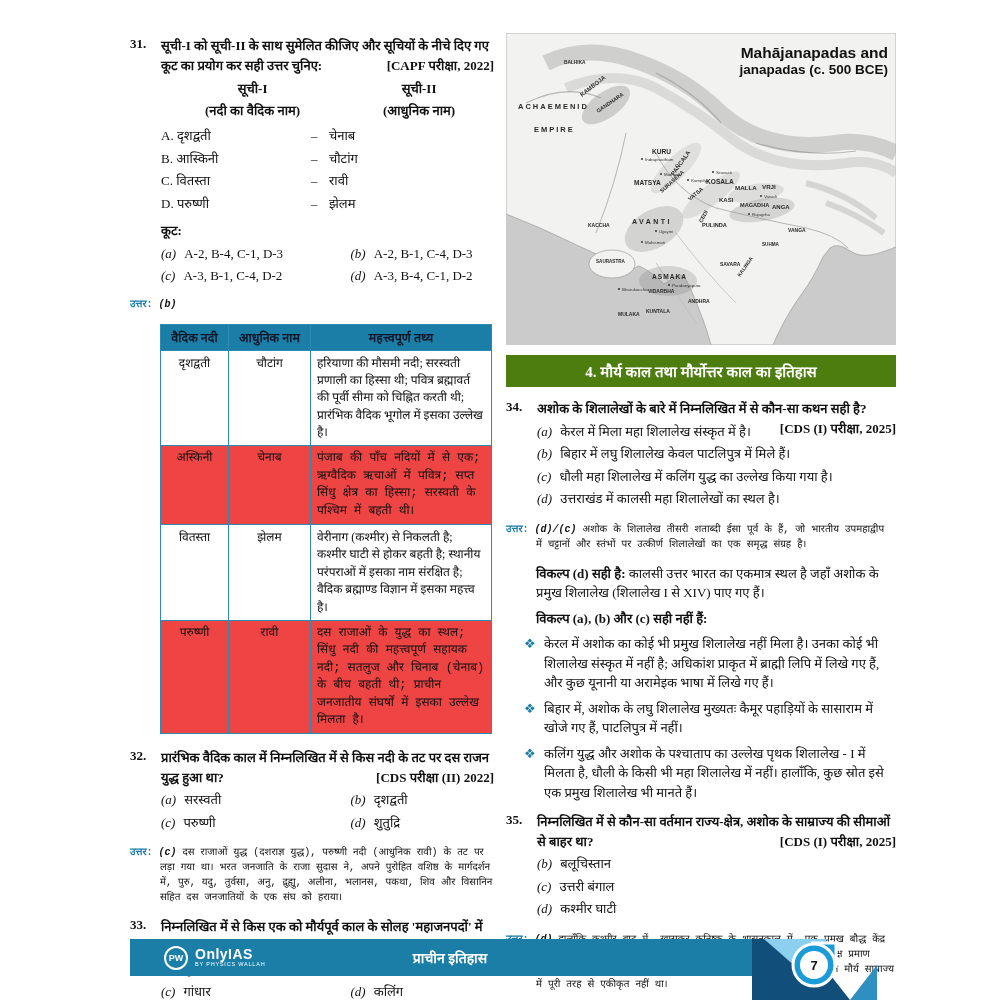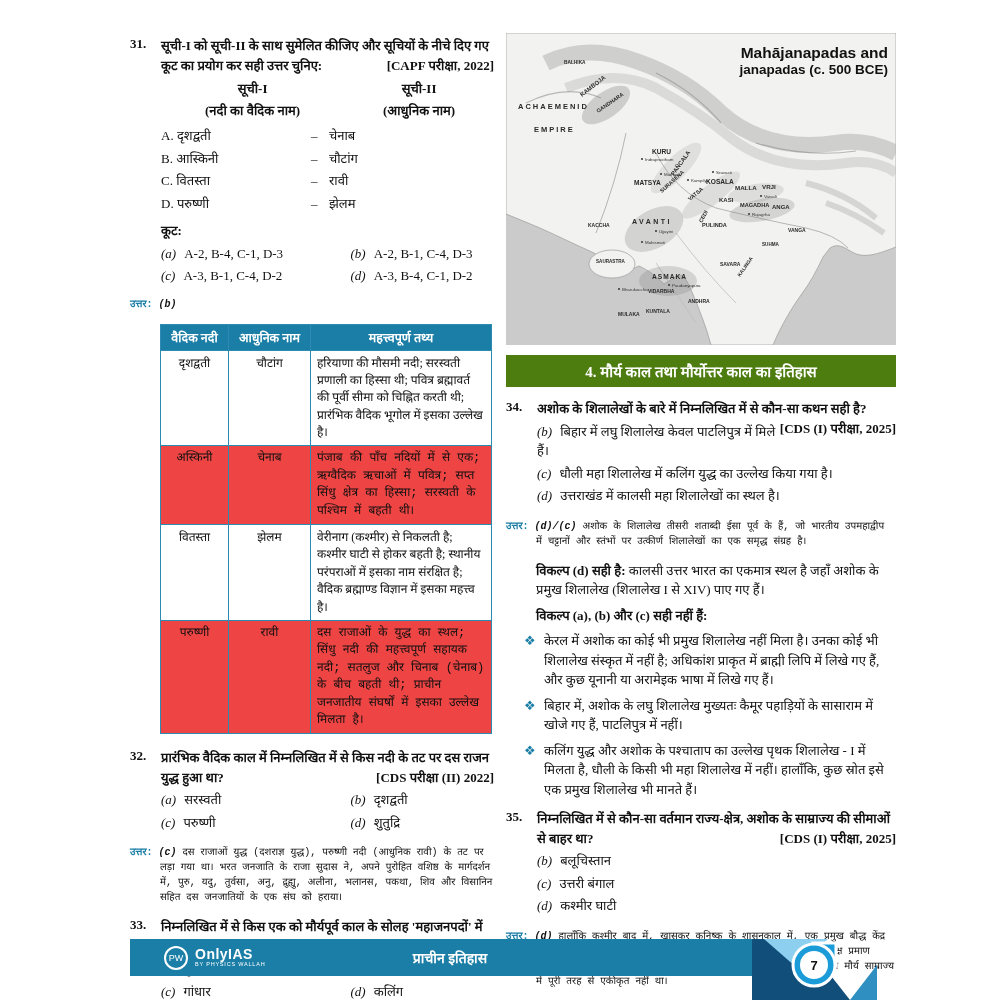--- a/index.html
+++ b/index.html
@@ -23,40 +23,40 @@
   .opt1 .opt { margin:3px 0; }
   .opt .key { font-style:italic; margin-right:8px; }
 
   .ans { font-size:10px; line-height:1.5; padding-left:30px; text-indent:-30px; margin:6px 0 12px 0;font-family:Liberation Mono, monospace; }
   .ans .anslabel { color:#1b7ea6; font-weight:bold; }
   .ans .anskey { font-style:italic; font-weight:bold; }
   .ans-follow { font-size:13px; line-height:1.5; margin:6px 0 6px 30px; }
   .lead { font-weight:bold; }
 
   table.facts { border-collapse:collapse; margin:4px 0 14px 30px; width:332px; font-size:12px; }
-  table.facts th { background:#1b7ea6; color:#ffffff; padding:4px 3px; border:1px solid #2d8ab0; font-size:12.5px; }
+  table.facts th { background:#1b7ea6; color:#0f172a; padding:4px 3px; border:1px solid #2d8ab0; font-size:12.5px; }
   table.facts td { border:1px solid #2d8ab0; padding:4px 6px; vertical-align:top; line-height:1.45; }
   table.facts td.c { text-align:center; vertical-align:top; }
   table.facts tr.alt { background:#ef4444;font-family:Liberation Mono, monospace; }
 
   .section-bar { background:#4d7c0f; color:#fff; text-align:center; font-weight:bold;
                  font-size:15px; padding:6px 4px; margin:10px 0 12px 0; }
 
   .bullets { list-style:none; }
   .bullets li { display:flex; gap:6px; margin:6px 0; font-size:13px; line-height:1.5; }
   .bullets .bmark { color:#1b7ea6; flex:0 0 14px; }
 
   .map-wrap { width:390px; height:312px; position:relative; }
 
   
   .footer-bar { position:absolute; left:130px; top:939px; width:640px; height:37px; background:#1b7ea6;
                 display:flex; align-items:center; font-family:"Liberation Sans","DejaVu Sans",sans-serif; }
   .brand { display:flex; align-items:center; gap:7px; margin-left:34px; color:#fff; }
   .brand-circle { width:24px; height:24px; border:2px solid #fff; border-radius:50%;
-                  display:flex; align-items:center; justify-content:center; font-size:9px; font-weight:normal; }
+                  display:flex; align-items:center; justify-content:center; font-size:9px; font-weight:bold; }
   .brand-text .bn { font-size:14px; font-weight:bold; letter-spacing:0.5px; line-height:1; }
   .brand-text .bt { font-size:5.5px; letter-spacing:0.8px; line-height:1.4; }
   .footer-center { position:absolute; left:0; right:0; text-align:center; color:#fff;
                    font-weight:bold; font-size:14px; font-family:"Liberation Serif",serif; }
   .deco { position:absolute; left:752px; top:915px; }
 </style>
 </head>
 <body>
 
 <div class="page">
@@ -272,20 +272,21 @@
       </svg>
     </div>
 
     <div class="section-bar">4. मौर्य काल तथा मौर्योत्तर काल का इतिहास</div>
 
     <div class="q">
       <div class="qnum">34.</div>
       <div class="qbody">
         <p class="qtext"><span>अशोक के शिलालेखों के बारे में निम्नलिखित में से कौन-सा कथन सही है?</span> <span class="exam">[CDS (I) परीक्षा, 2025]</span></p>
         <div class="opt1">
+          <div class="opt"><i class="key">(a)</i><span>केरल में मिला महा शिलालेख संस्कृत में है।</span></div>
           <div class="opt"><i class="key">(b)</i><span>बिहार में लघु शिलालेख केवल पाटलिपुत्र में मिले हैं।</span></div>
           <div class="opt"><i class="key">(c)</i><span>धौली महा शिलालेख में कलिंग युद्ध का उल्लेख किया गया है।</span></div>
           <div class="opt"><i class="key">(d)</i><span>उत्तराखंड में कालसी महा शिलालेखों का स्थल है।</span></div>
         </div>
       </div>
     </div>
     <p class="ans"><span class="anslabel">उत्तर:</span> <span class="anskey">(d)/(c)</span> <span>अशोक के शिलालेख तीसरी शताब्दी ईसा पूर्व के हैं, जो भारतीय उपमहाद्वीप में चट्टानों और स्तंभों पर उत्कीर्ण शिलालेखों का एक समृद्ध संग्रह है।</span></p>
     <p class="ans-follow"><span class="lead">विकल्प (d) सही है:</span> <span>कालसी उत्तर भारत का एकमात्र स्थल है जहाँ अशोक के प्रमुख शिलालेख (शिलालेख I से XIV) पाए गए हैं।</span></p>
     <p class="ans-follow lead">विकल्प (a), (b) और (c) सही नहीं हैं:</p>
     <ul class="bullets" style="margin-left:18px">

